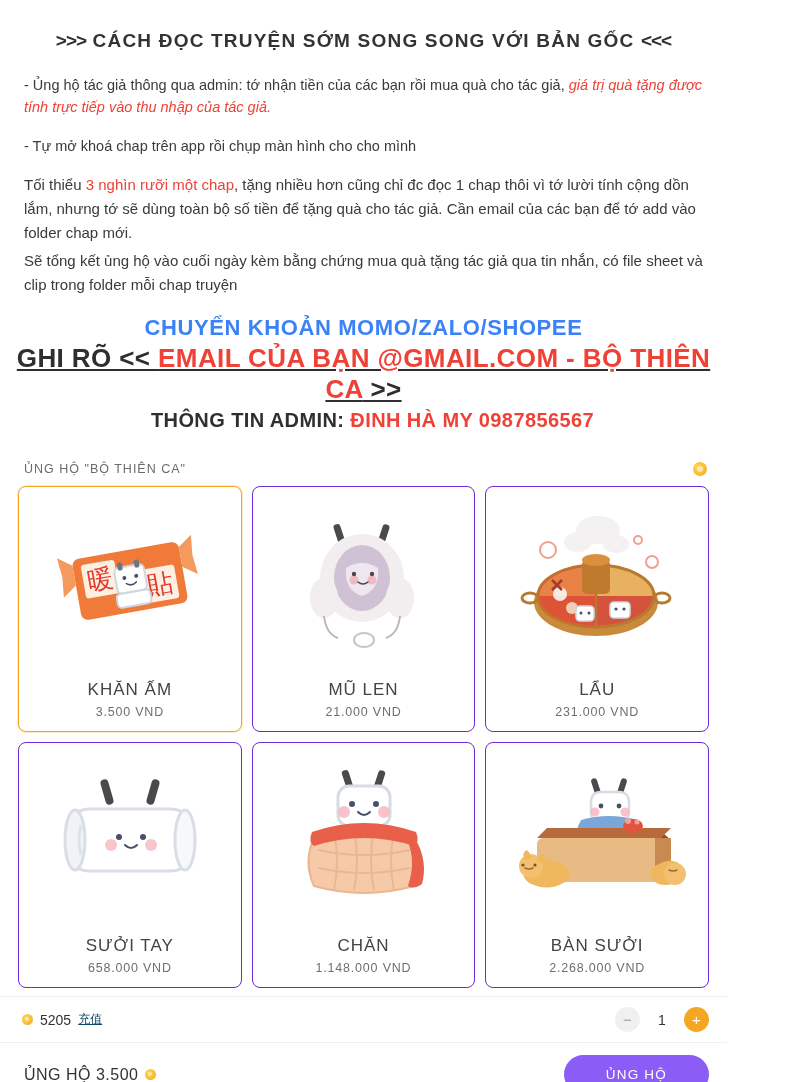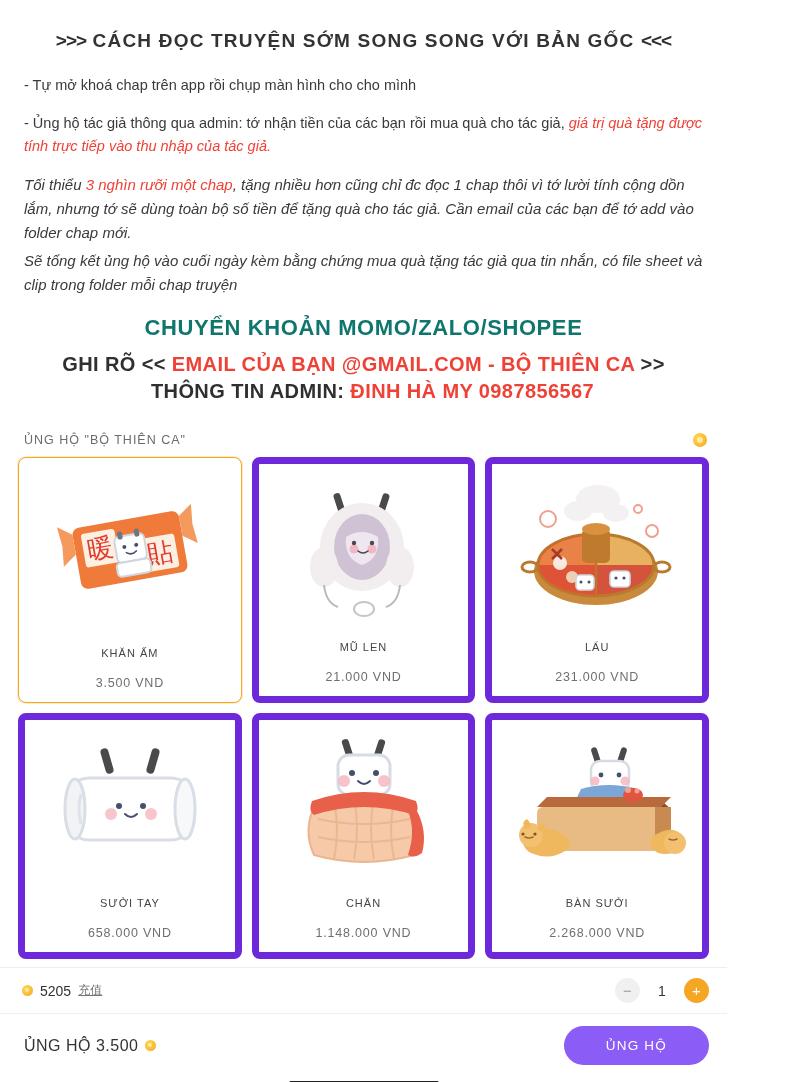--- a/index.html
+++ b/index.html
@@ -31,47 +31,47 @@
     margin-bottom: 22px;
   }
   .intro-title .arrows { color: #2f2f2f; letter-spacing: -1px; }
   .intro p {
     margin: 0 0 16px 0;
     font-size: 14.5px;
     line-height: 1.55;
     color: #3a3a3a;
   }
   .intro .para-italic {
-    font-style: italic;
     font-size: 15px;
     line-height: 1.6;
     margin-bottom: 4px;
   }
   .hl-red { color: #ef4136; }
   .hl-red-i { color: #ef4136; font-style: italic; }
 
   
   .bank {
     text-align: center;
     margin-top: 14px;
     margin-bottom: 10px;
   }
   .bank-line1 {
     font-size: 22px;
     font-weight: bold;
     letter-spacing: 0.6px;
-    color: #0f766e;
-    margin-bottom: 12px;
+    color: #3b82f6;
+    margin-bottom: 2px;
   }
   .bank-line2 {
-    font-size: 20px;
+    font-size: 26px;
     font-weight: bold;
     letter-spacing: 0.4px;
     color: #2f2f2f;
     margin-bottom: 4px;
+    text-decoration: underline;
   }
   .bank-line3 {
     font-size: 20px;
     font-weight: bold;
     letter-spacing: 0.4px;
     color: #2f2f2f;
     padding-left: 18px;
   }
 
   
@@ -112,51 +112,51 @@
   .coin-sm { width: 11px; height: 11px; }
   .coin-sm::after { left: 3px; top: 3px; width: 4px; height: 4px; }
 
   .gift-grid {
     display: grid;
     grid-template-columns: repeat(3, 1fr);
     gap: 10px;
     padding: 0 18px;
   }
   .gift-card {
-    border: 7px solid #6d28d9;
+    border: 1px solid #6d28d9;
     border-radius: 8px;
     background: #ffffff;
     padding: 10px 6px 12px 6px;
     display: flex;
     flex-direction: column;
     align-items: center;
     height: 246px;
   }
   .gift-card.selected {
     border: 1px solid #f5a623;
     box-shadow: 0 0 0 1px rgba(245,166,35,.25);
   }
   .gift-art {
     flex: 1;
     width: 100%;
     display: flex;
     align-items: center;
     justify-content: center;
   }
   .gift-name {
-    font-size: 11px;
+    font-size: 17px;
     letter-spacing: 1px;
     color: #444444;
     margin-top: 15px;
   }
   .gift-price {
     font-size: 12.5px;
     letter-spacing: .8px;
     color: #6f6f6f;
-    margin-top: 17px;
+    margin-top: 5px;
   }
 
   
   .balance-bar {
     display: flex;
     align-items: center;
     justify-content: space-between;
     padding: 10px 18px 10px 22px;
     border-top: 1px solid #eeeeee;
     margin-top: 8px;
@@ -166,21 +166,21 @@
     display: flex;
     align-items: center;
     gap: 7px;
   }
   .balance-amount {
     font-size: 14px;
     color: #333333;
   }
   .balance-topup {
     font-size: 12px;
-    color: #737373;
+    color: #0c4a6e;
     text-decoration: underline;
   }
   .stepper {
     display: flex;
     align-items: center;
     gap: 14px;
   }
   .step-btn {
     width: 25px; height: 25px;
     border-radius: 50%;
@@ -244,25 +244,25 @@
 
 <div class="page">
 
   <div class="intro">
     <div class="intro-title">
       <span class="arrows">&gt;&gt;&gt;</span>
       <span>CÁCH ĐỌC TRUYỆN SỚM SONG SONG VỚI BẢN GỐC</span>
       <span class="arrows">&lt;&lt;&lt;</span>
     </div>
 
-    <p>- Tự mở khoá chap trên app rồi chụp màn hình cho cho mình</p>
-
     <p>
       <span>- Ủng hộ tác giả thông qua admin: tớ nhận tiền của các bạn rồi mua quà cho tác giả, </span><span class="hl-red-i">giá trị quà tặng được tính trực tiếp vào thu nhập của tác giả.</span>
     </p>
+
+    <p>- Tự mở khoá chap trên app rồi chụp màn hình cho cho mình</p>
 
     <p class="para-italic">
       <span>Tối thiểu </span><span class="hl-red">3 nghìn rưỡi một chap</span><span>, tặng nhiều hơn cũng chỉ đc đọc 1 chap thôi vì tớ lười tính cộng dồn lắm, nhưng tớ sẽ dùng toàn bộ số tiền để tặng quà cho tác giả. Cần email của các bạn để tớ add vào folder chap mới.</span>
     </p>
 
     <p class="para-italic">Sẽ tổng kết ủng hộ vào cuối ngày kèm bằng chứng mua quà tặng tác giả qua tin nhắn, có file sheet và clip trong folder mỗi chap truyện</p>
   </div>
 
   <div class="bank">
     <div class="bank-line1">CHUYỂN KHOẢN MOMO/ZALO/SHOPEE</div>

